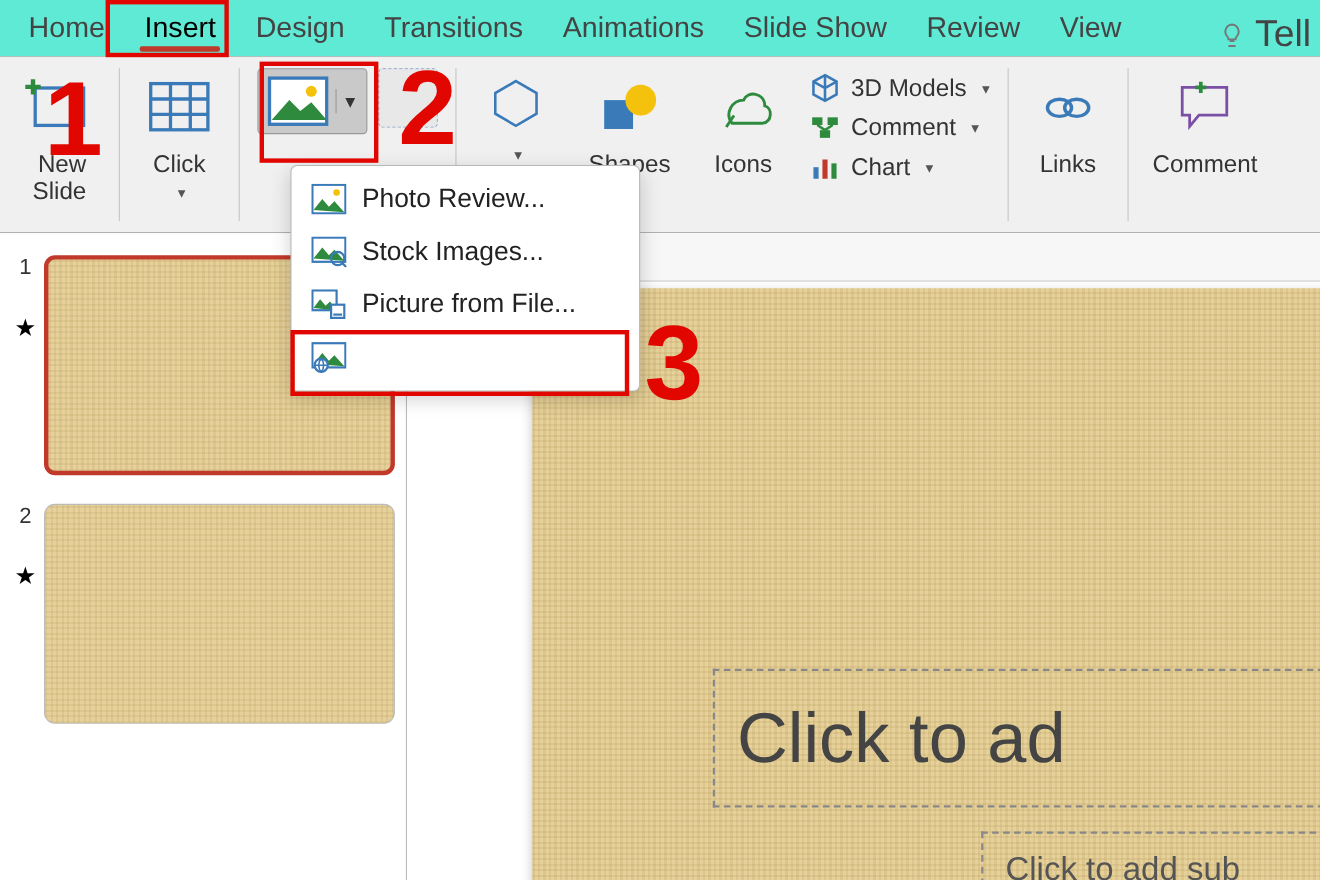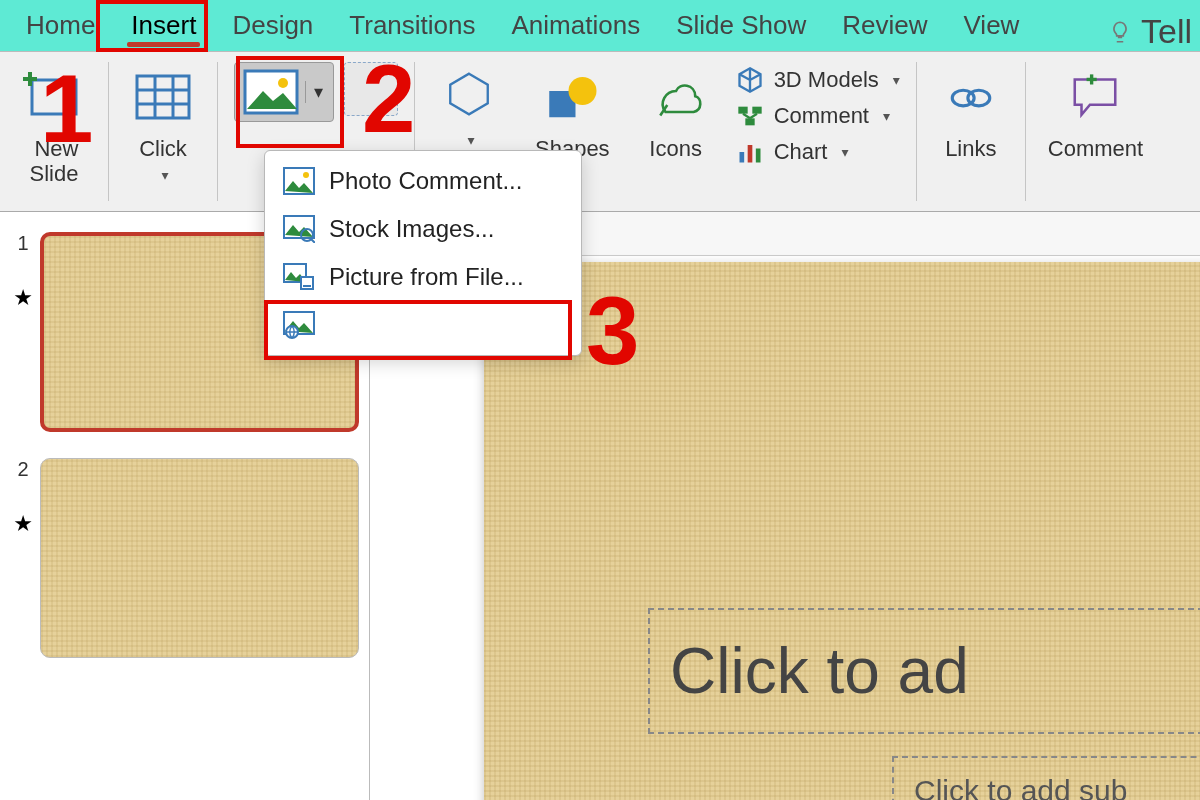--- a/index.html
+++ b/index.html
@@ -248,21 +248,21 @@
   </div>
 </div>
 
 <div class="dropdown">
   <div class="dd-item">
     <svg class="dd-icon" viewBox="0 0 32 28">
         <rect x="1" y="1" width="30" height="26" fill="#fff" stroke="#3a7ab8" stroke-width="2"></rect>
         <circle cx="23" cy="8" r="3" fill="#f4c20d"></circle>
         <path d="M2 24l8-10 6 7 5-5 9 10z" fill="#2e8b3d"></path>
       </svg>
-    <span>Photo Comment...</span>
+    <span>Photo Review...</span>
   </div>
   <div class="dd-item">
     <svg class="dd-icon" viewBox="0 0 32 28">
         <rect x="1" y="1" width="30" height="22" fill="#fff" stroke="#3a7ab8" stroke-width="2"></rect>
         <path d="M2 20l8-10 6 7 5-5 9 10z" fill="#2e8b3d"></path>
         <circle cx="24" cy="20" r="6" fill="none" stroke="#3a7ab8" stroke-width="2"></circle>
         <line x1="28" y1="24" x2="32" y2="28" stroke="#3a7ab8" stroke-width="2"></line>
       </svg>
     <span>Stock Images...</span>
   </div>

